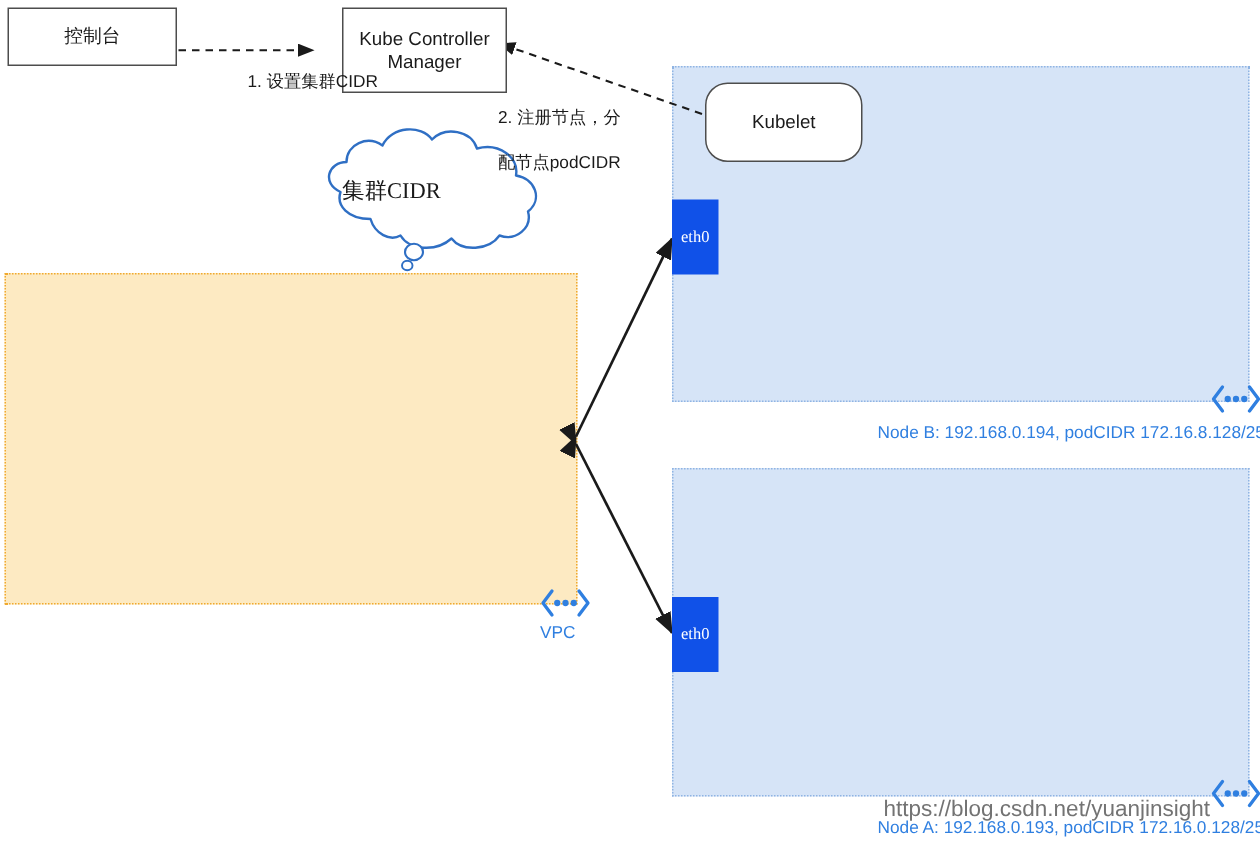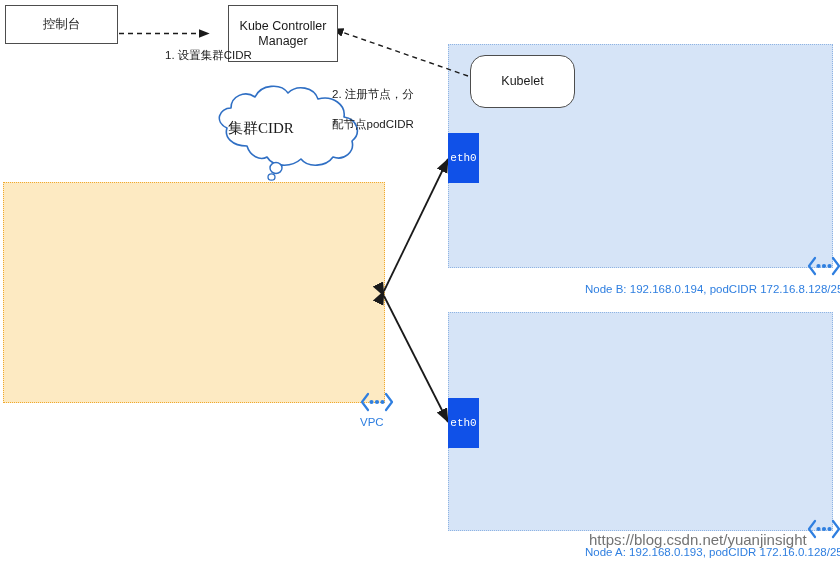--- a/index.html
+++ b/index.html
@@ -66,35 +66,35 @@
   .eth {
     position: absolute;
     width: 31px;
     height: 50px;
     background: #1051e8;
     color: #ffffff;
     font-size: 11px;
     display: flex;
     align-items: center;
     justify-content: center;
-    font-family: Liberation Mono, monospace;
+    font-family: Liberation Serif, serif;
   }
   #eth0-b { left: 448px; top: 133px; }
   #eth0-a { left: 448px; top: 398px; }
 
   .edge-label {
     position: absolute;
     color: #1a1a1a;
     font-size: 11.5px;
     line-height: 15px;
     font-family: "Liberation Sans", sans-serif;
     white-space: pre-line;
   }
   #label-step1 { left: 118px; top: 48px; margin-left: 47px; }
-  #label-step2 { left: 332px; top: 72px; width: 96px; }
+  #label-step2 { left: 332px; top: 57px; width: 96px; }
 
   .cloud-text {
     position: absolute;
     left: 228px; top: 118px;
     width: 150px;
     text-align: left;
     font-family: "Liberation Serif", serif;
     font-size: 15px;
     line-height: 21px;
     color: #1a1a1a;

